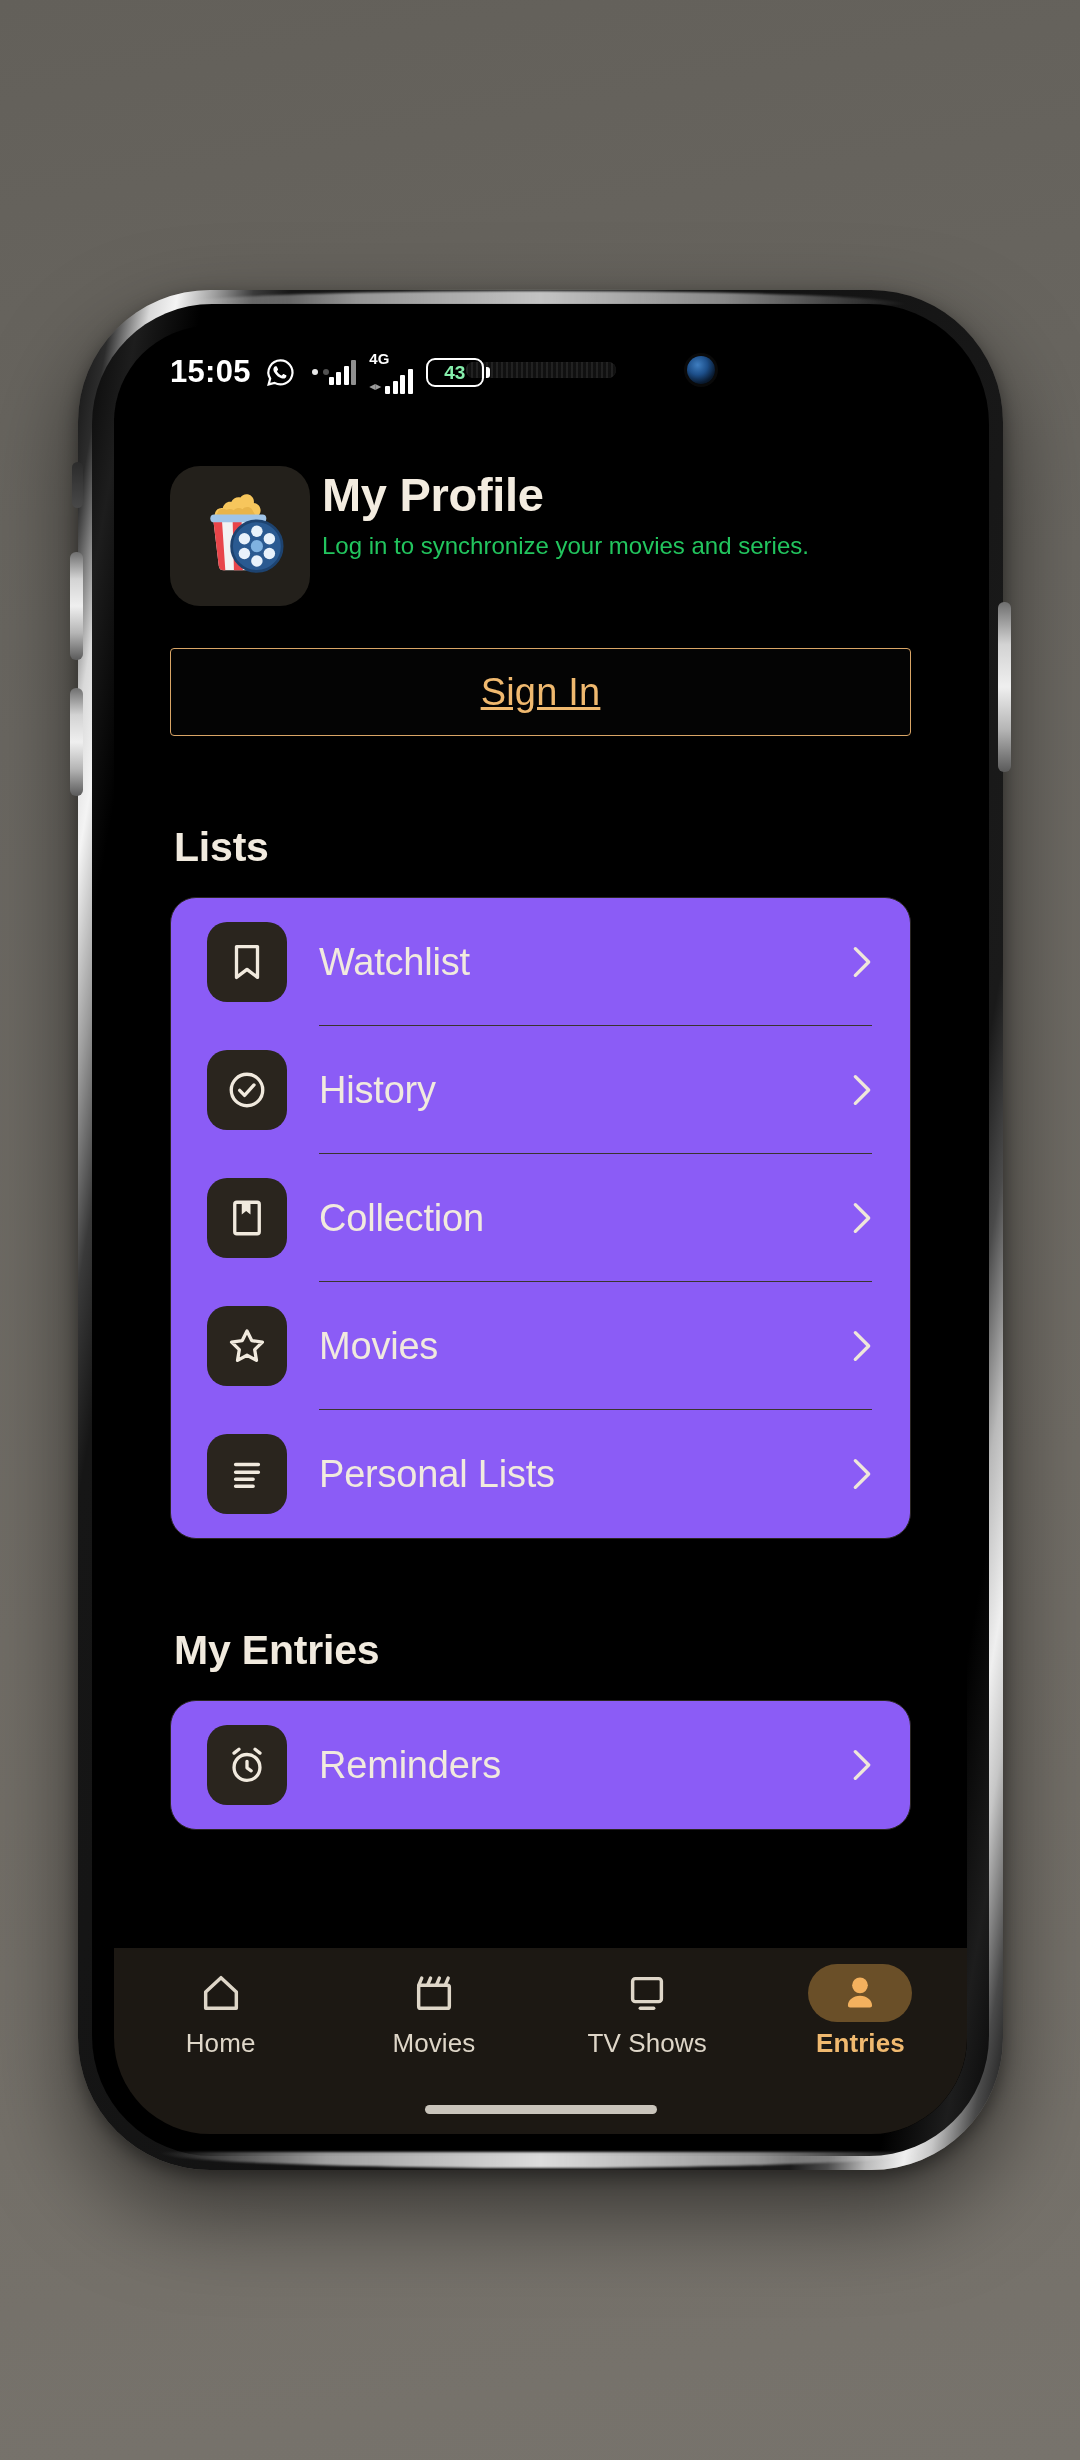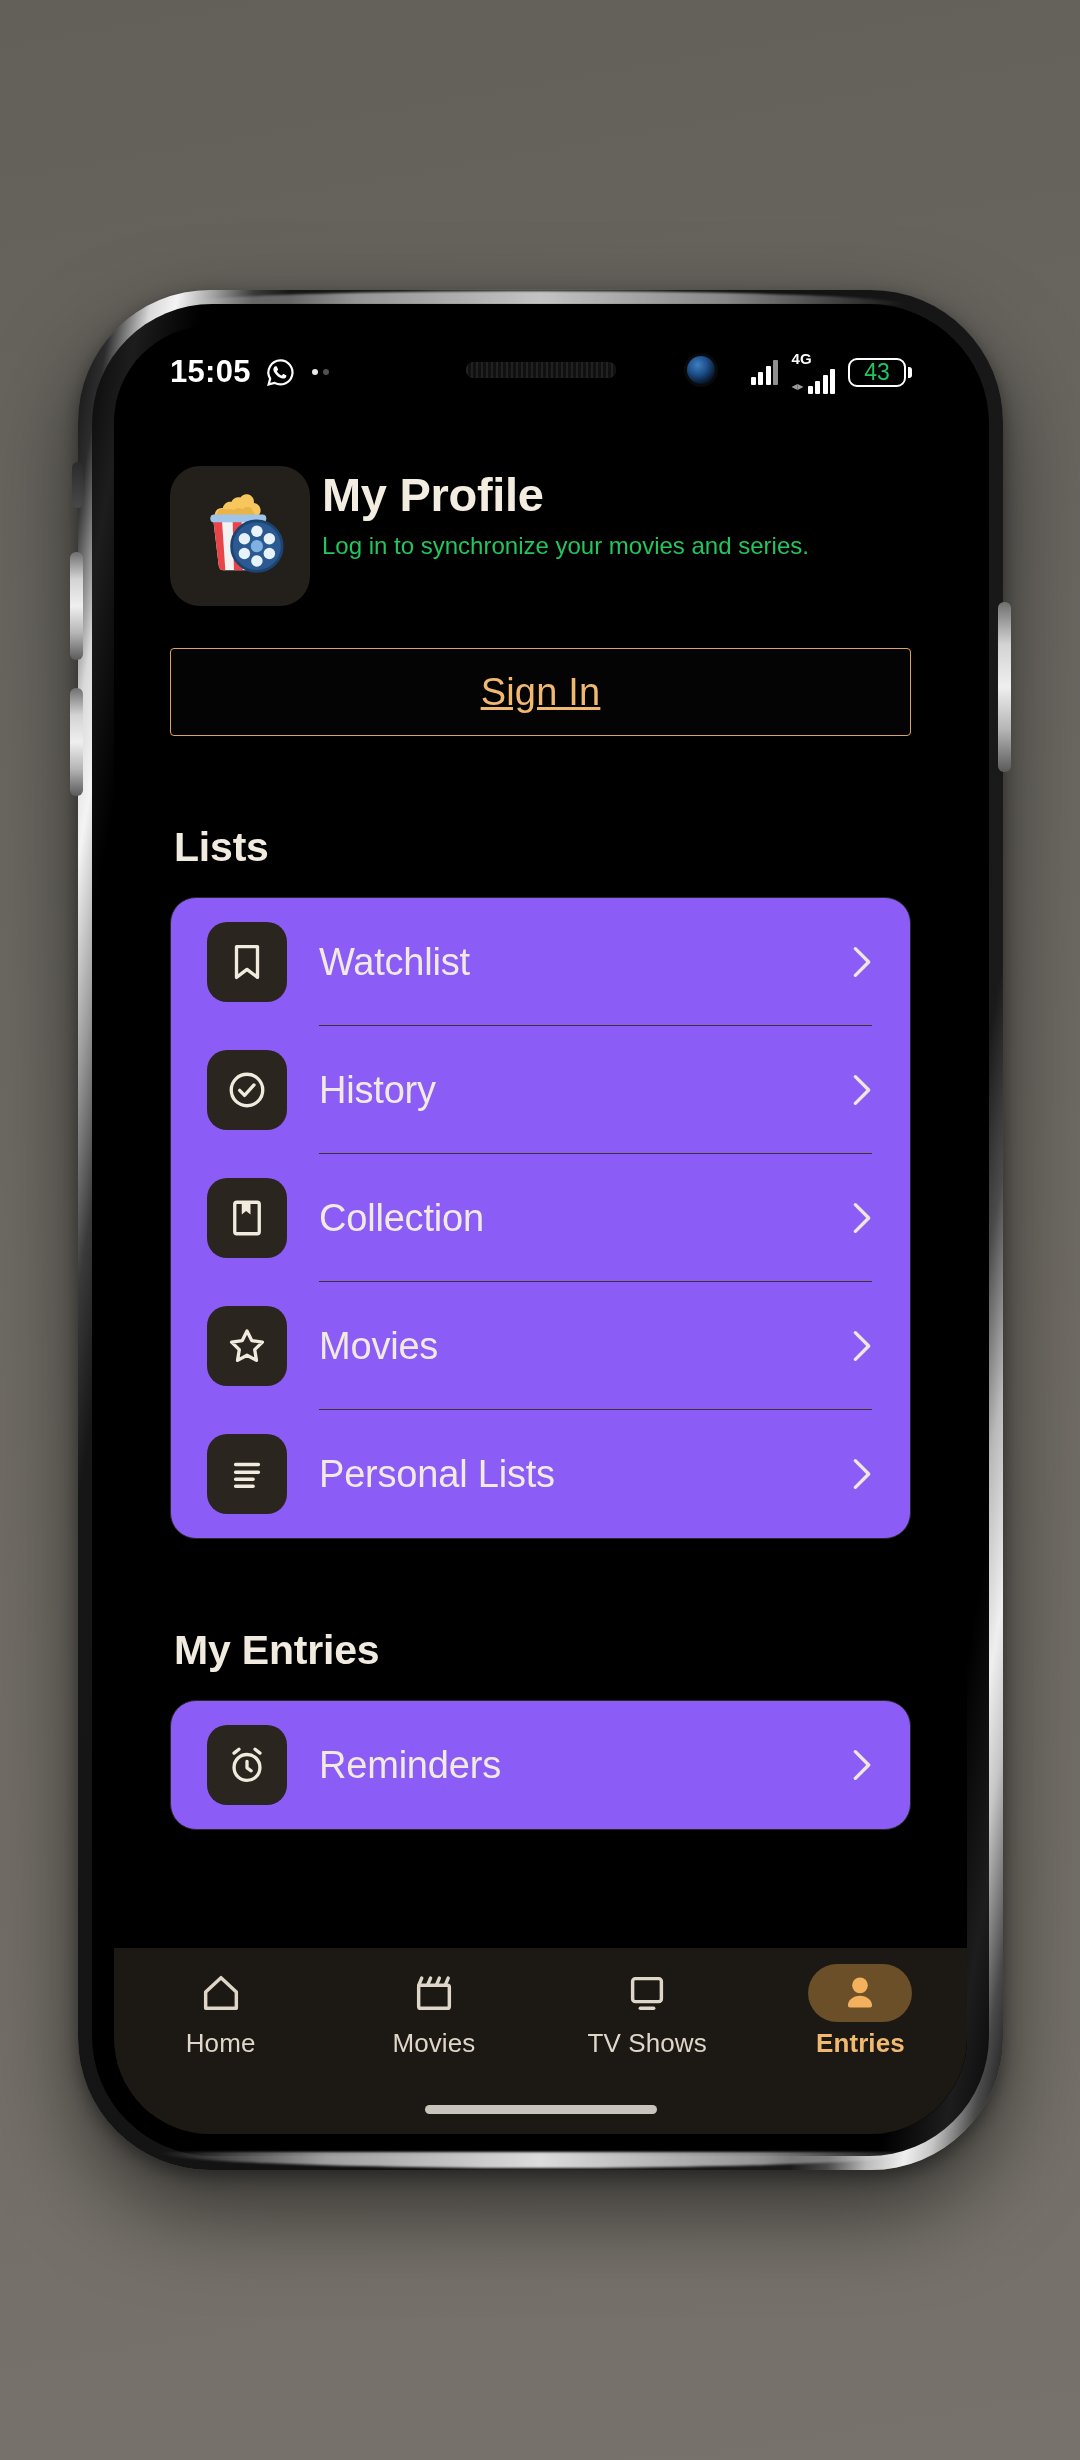--- a/index.html
+++ b/index.html
@@ -63,21 +63,21 @@
   }
   #front-camera{
     position:absolute; left:573px; top:30px; width:28px; height:28px; border-radius:50%;
     background:radial-gradient(circle at 38% 32%, #3f7ec0 0%, #1d4f8a 38%, #0a1c33 70%, #050505 100%);
     box-shadow:0 0 0 3px #0a0a0a;
   }
 
   
   #statusbar{
     position:absolute; left:0; right:3px; top:0; height:92px;
-    display:flex; align-items:center; justify-content:space-between;
+    display:flex; align-items:center; justify-content:flex-start;
     padding:0 52px 0 56px; color:#fff;
   }
   .sb-left{display:flex; align-items:center; gap:14px;}
   #clock{font-size:31px; font-weight:600; letter-spacing:.3px;}
   #wa-icon{width:31px;height:31px;display:block;}
   #dots{display:flex; gap:5px; align-items:center; margin-left:2px;}
   #dots span{width:6px;height:6px;border-radius:50%;background:#e8e8e8;display:block;}
   #dots span:last-child{opacity:.35;}
   .sb-right{display:flex; align-items:center; gap:13px;}
   .bars{display:flex; align-items:flex-end; gap:2.5px; height:26px;}
@@ -89,21 +89,21 @@
   .bars.dim i:nth-child(4){background:#8f8f8f;}
   .net-group{display:flex; flex-direction:column; align-items:flex-start;}
   .net-label{font-size:15px; line-height:1; font-weight:700; margin-bottom:2px; letter-spacing:.2px;}
   .net-row{display:flex; align-items:flex-end; gap:4px;}
   .net-arrows{font-size:12px; line-height:1; color:#9c9c9c; padding-bottom:2px;}
   #battery{display:flex; align-items:center;}
   #batt-shell{
     width:58px;height:29px;border:2.5px solid #fff;border-radius:9px;
     display:flex;align-items:center;justify-content:center;
   }
-  #batt-lvl{font-size:23px;font-weight:400;color:#22c55e;line-height:1;}
+  #batt-lvl{font-size:19px;font-weight:700;color:#86efac;line-height:1;}
   #batt-tip{width:4px;height:11px;background:#fff;border-radius:0 3px 3px 0;margin-left:2px;}
 
   
   #app{
     position:absolute; left:0; right:0; top:92px; bottom:0;
     background:#000; color:#ece5d8; overflow:hidden;
   }
   #scroll{position:absolute; left:0; right:0; top:0; bottom:0;}
 
   #profile-header{display:flex; align-items:flex-start; gap:12px; padding:48px 52px 0 56px;}

